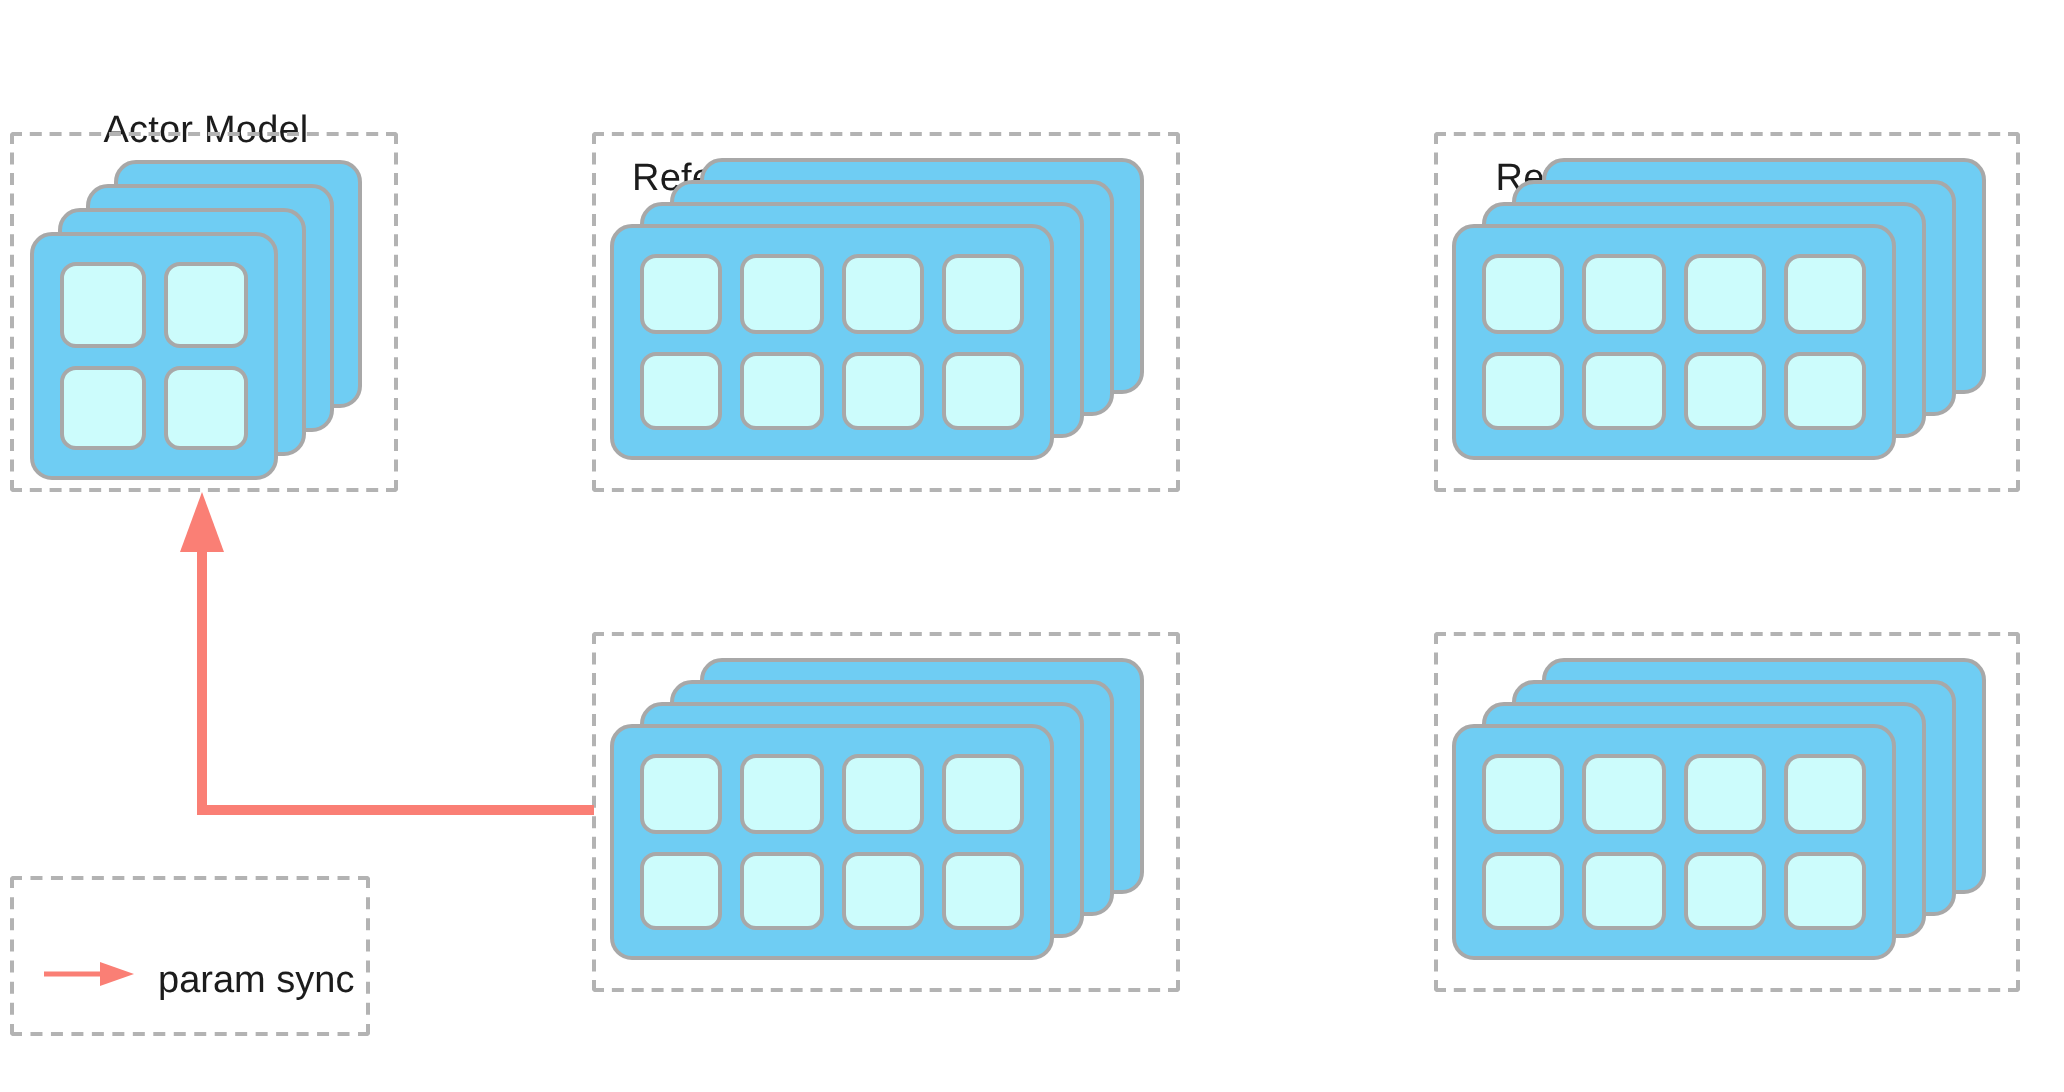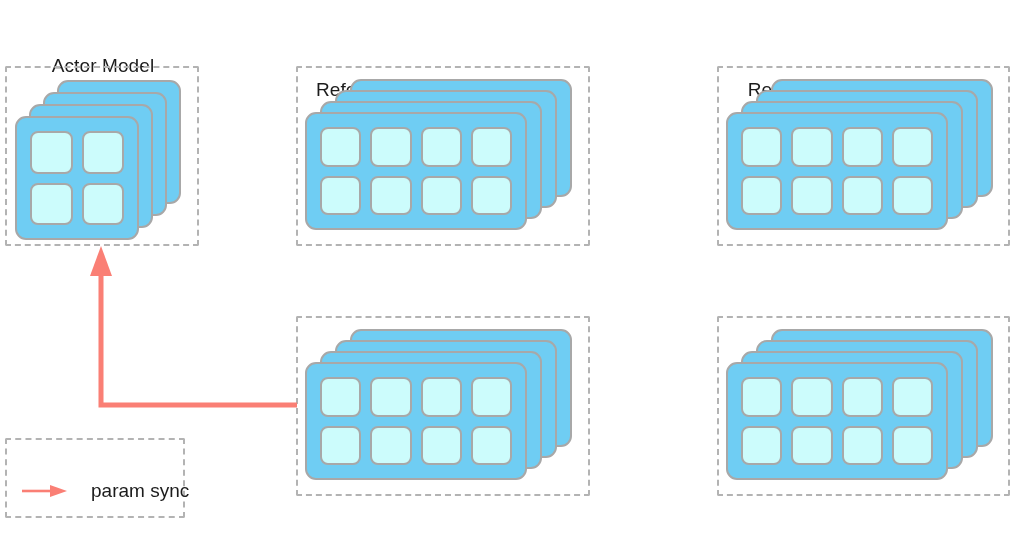--- a/index.html
+++ b/index.html
@@ -82,22 +82,21 @@
 
   
   #legend-box {
     position: absolute;
   }
   .legend-row {
     position: absolute;
     left: 14px;
     bottom: 14px;
     display: flex;
-    align-items: center;
-    gap: 22px;
+    gap: 10px;
   }
   .legend-swatch {
     width: 48px;
     height: 14px;
     flex: none;
   }
   .legend-text {
     font-size: 19px;
     line-height: 22px;
     color: #1c1c1c;

